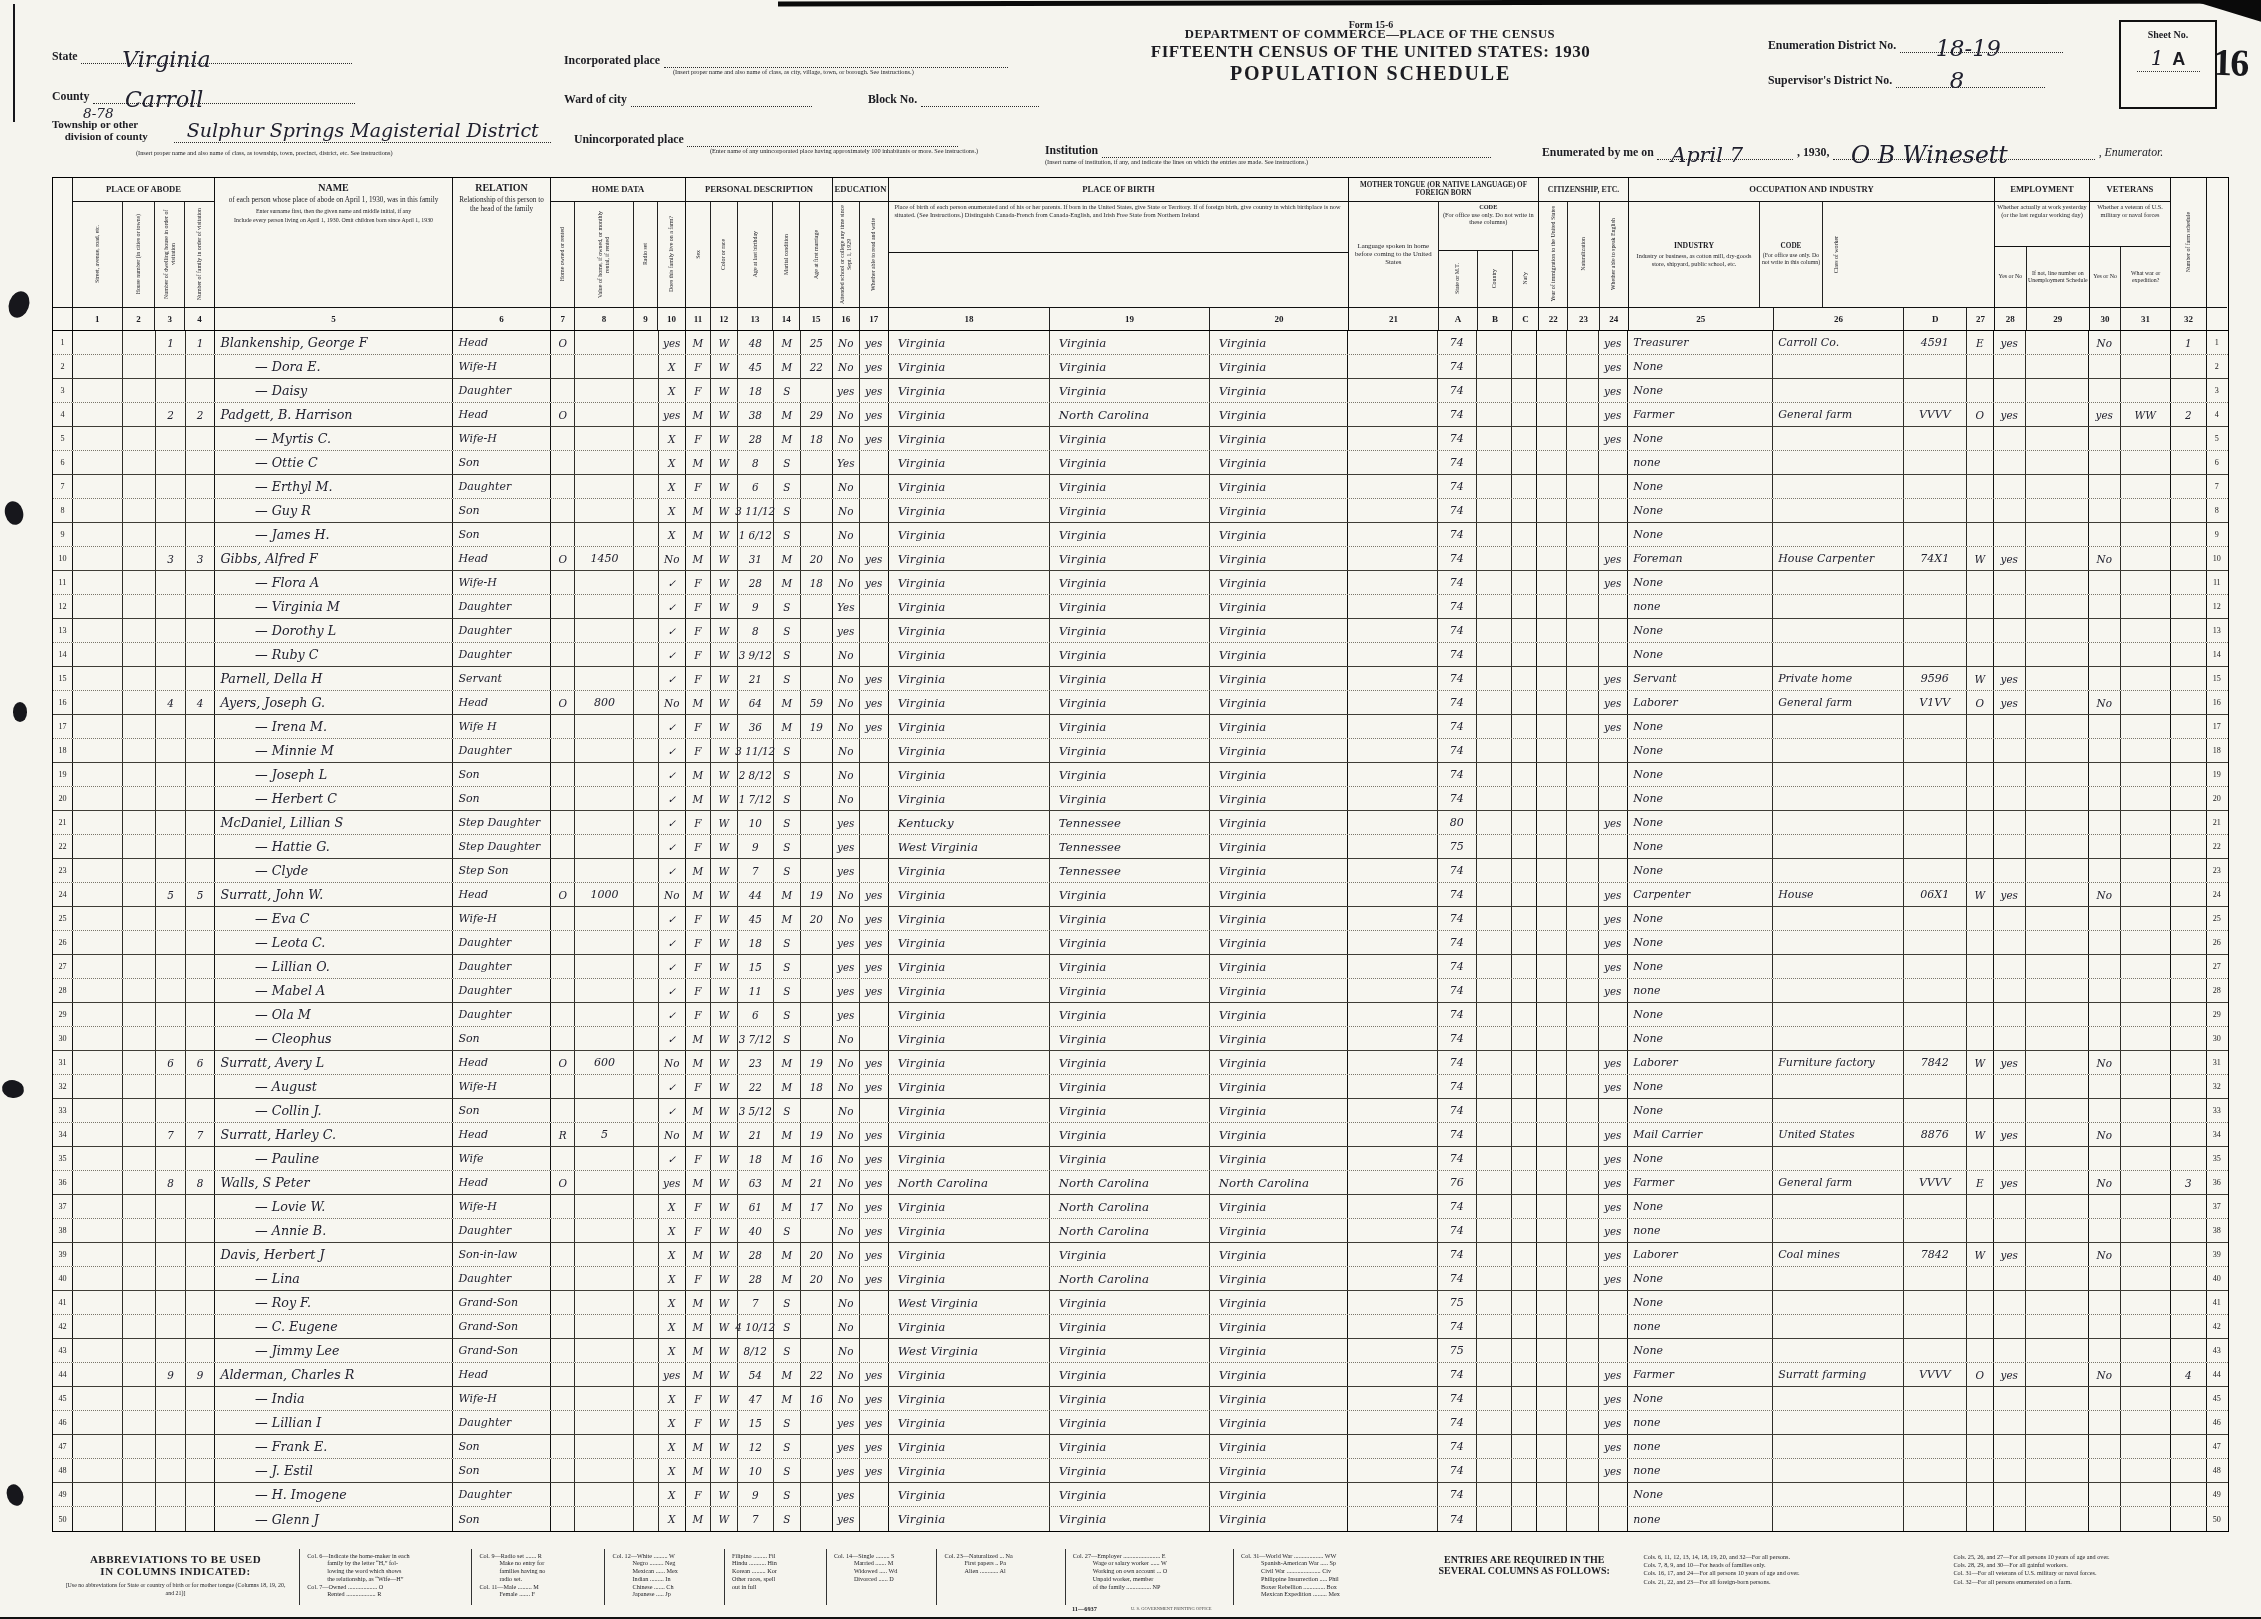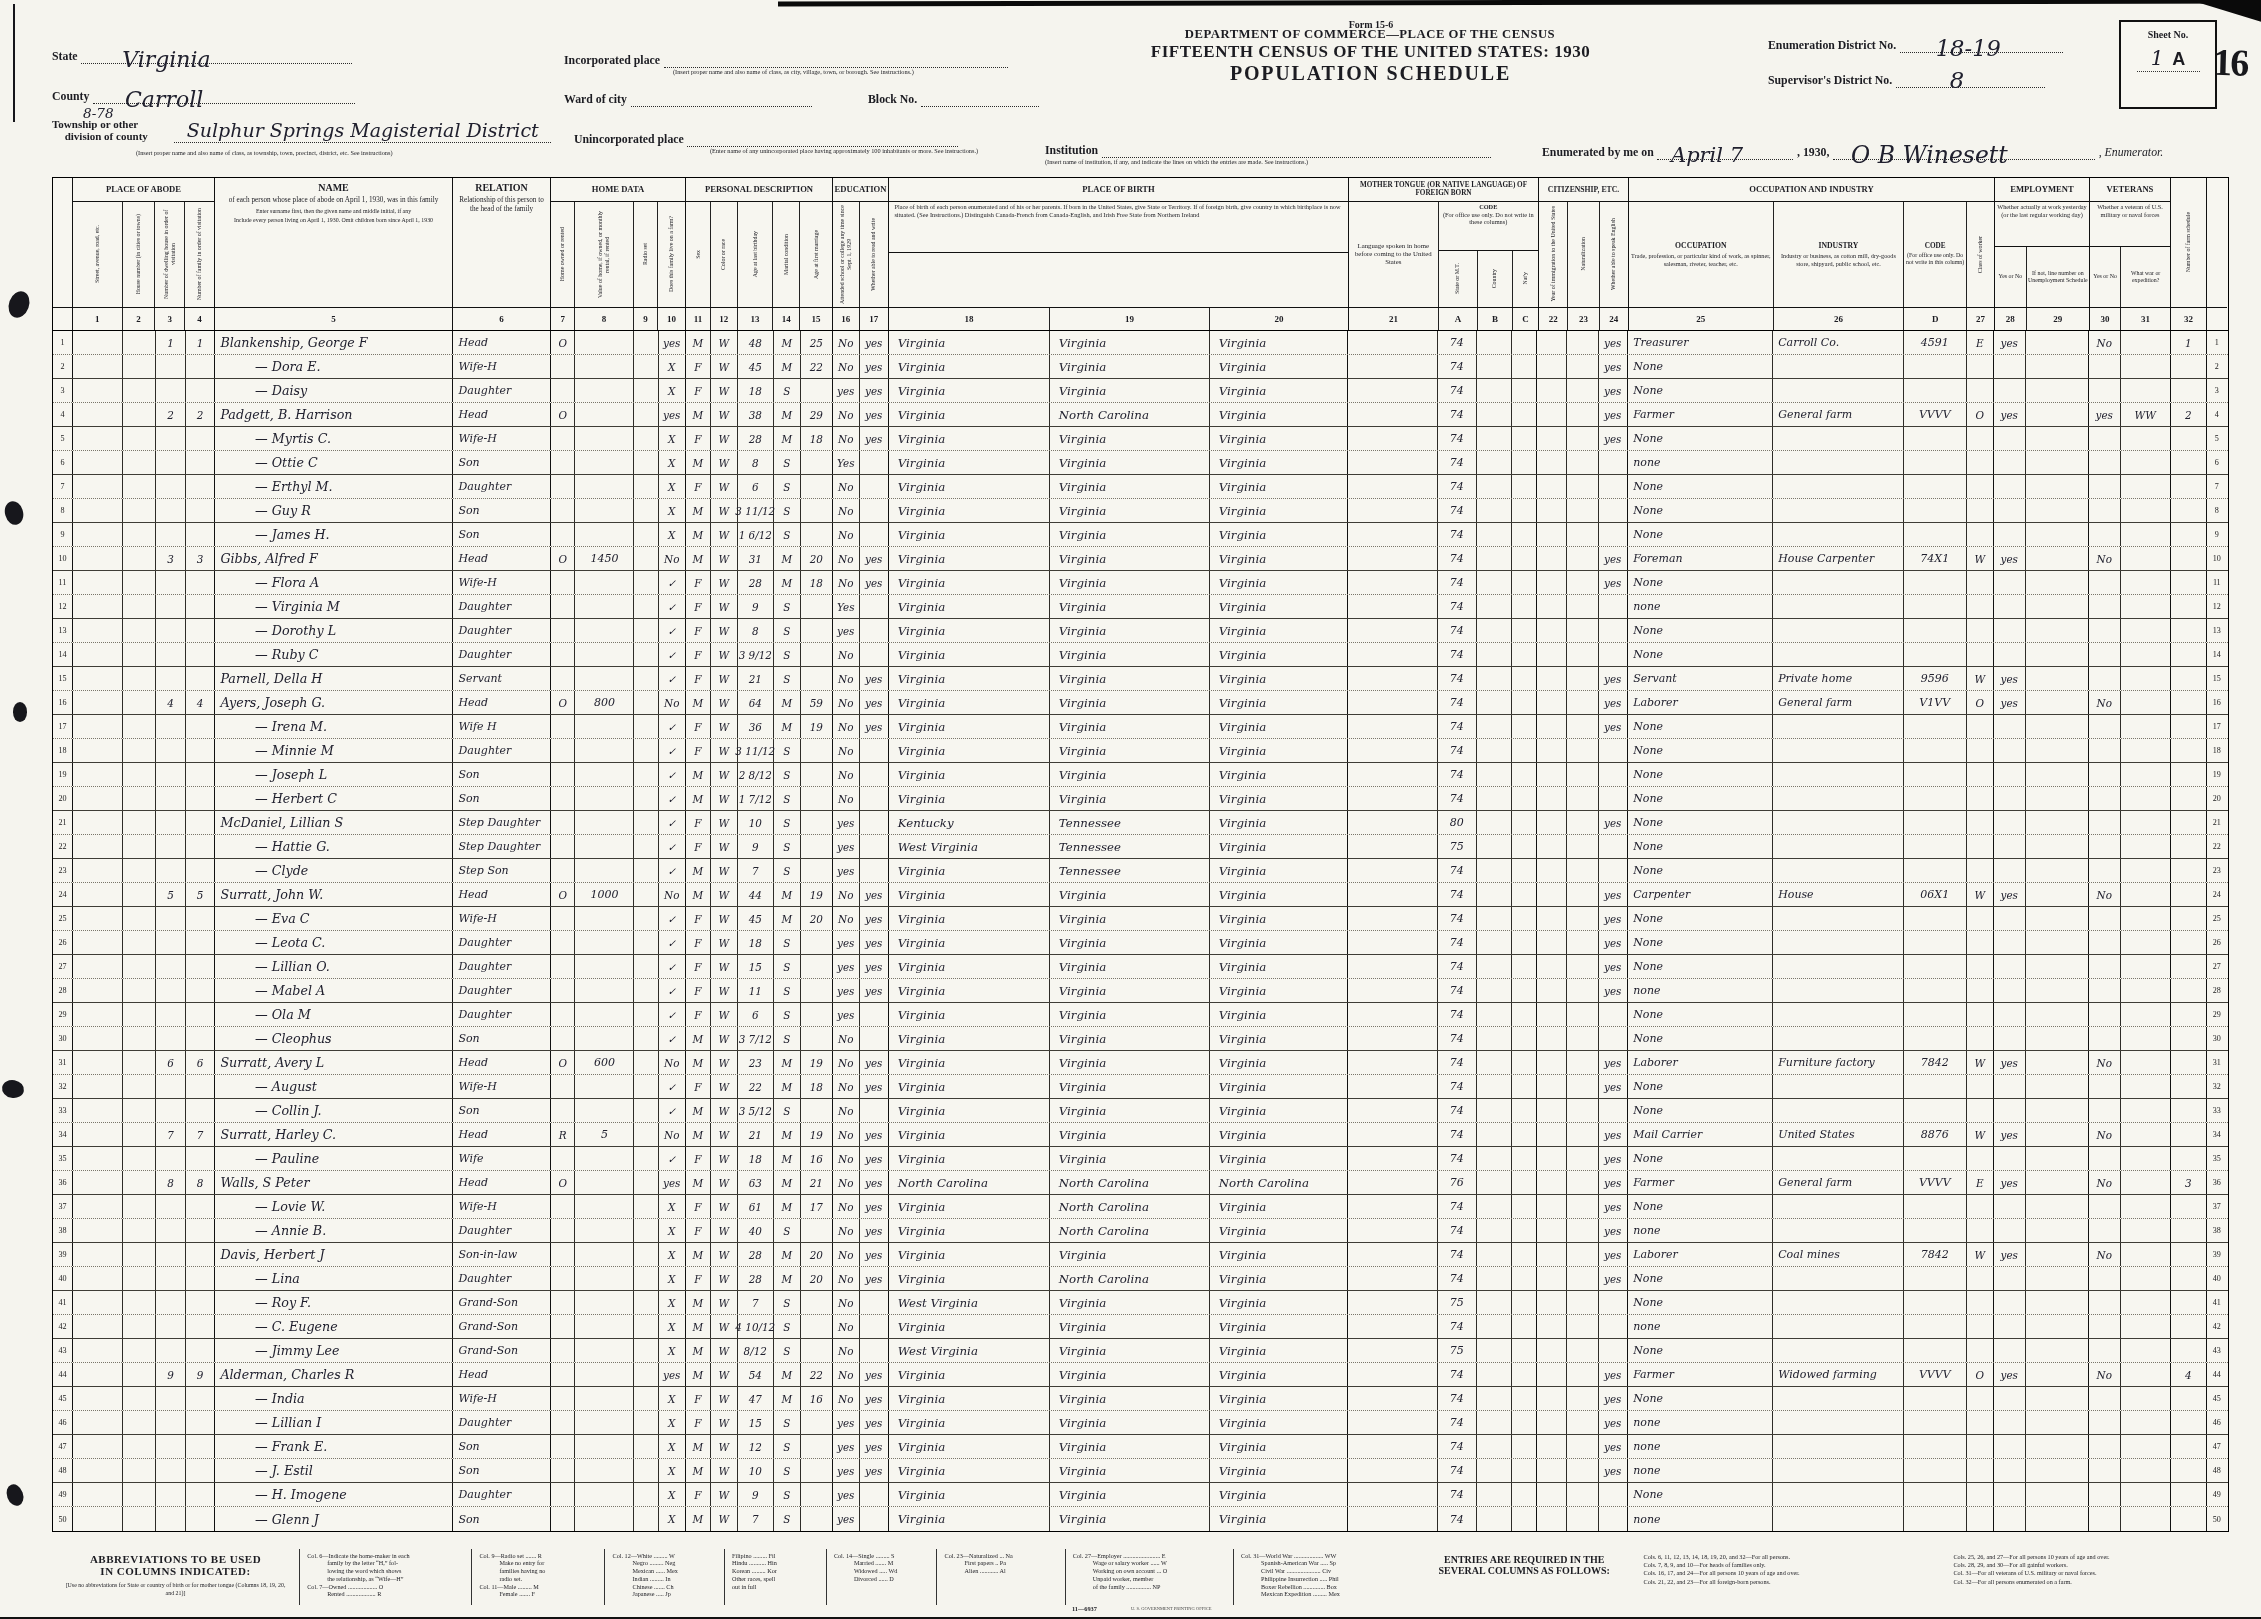--- a/index.html
+++ b/index.html
@@ -355,21 +355,20 @@
           </div>
           <div class="sec-nums">
             <div class="ncell" style="width:30px">22</div>
             <div class="ncell" style="width:32px">23</div>
             <div class="ncell" style="width:29px">24</div>
           </div>
         </div>
         <div class="sec" style="width:366px">
           <div class="sec-title">OCCUPATION AND INDUSTRY</div>
           <div class="sec-mid">
-            <div class="upcell" style="width:145px;flex-direction:column;font-size:6.2px"><b style="font-size:7.7px;margin-bottom:1.8px">OCCUPATION</b>Trade, profession, or particular kind of work, as spinner, salesman, riveter, teacher, etc.</div>
             <div class="upcell" style="width:131px;flex-direction:column;font-size:6.2px"><b style="font-size:7.7px;margin-bottom:1.8px">INDUSTRY</b>Industry or business, as cotton mill, dry-goods store, shipyard, public school, etc.</div>
             <div class="upcell" style="width:63px;flex-direction:column;font-size:5.9px"><b style="font-size:7.2px;margin-bottom:1.8px">CODE</b>(For office use only.  Do not write in this column)</div>
             <div class="vc" style="width:27px">
               <span class="vt">Class of worker</span>
             </div>
           </div>
           <div class="sec-nums">
             <div class="ncell" style="width:145px">25</div>
             <div class="ncell" style="width:131px">26</div>
             <div class="ncell" style="width:63px">D</div>
@@ -2163,21 +2162,21 @@
           <div class="c hw pobc" style="width:160px">Virginia</div>
           <div class="c hw pobc gb" style="width:138px">Virginia</div>
           <div class="c hw mark" style="width:90px"></div>
           <div class="c hw code" style="width:39px">74</div>
           <div class="c hw code" style="width:35px"></div>
           <div class="c hw code gb" style="width:25px"></div>
           <div class="c hw mark" style="width:30px"></div>
           <div class="c hw mark" style="width:32px"></div>
           <div class="c hw mark gb" style="width:29px">yes</div>
           <div class="c hw occc" style="width:145px">Farmer</div>
-          <div class="c hw occc" style="width:131px">Widowed farming</div>
+          <div class="c hw occc" style="width:131px">Surratt farming</div>
           <div class="c hw code" style="width:63px">VVVV</div>
           <div class="c hw mark gb" style="width:27px">O</div>
           <div class="c hw mark" style="width:32px">yes</div>
           <div class="c hw mark gb" style="width:63px"></div>
           <div class="c hw mark" style="width:32px">No</div>
           <div class="c hw mark gb" style="width:50px"></div>
           <div class="c hw mark gb" style="width:36px">4</div>
           <div class="c num" style="width:20px">44</div>
         </div>
         <div class="trow dot">

